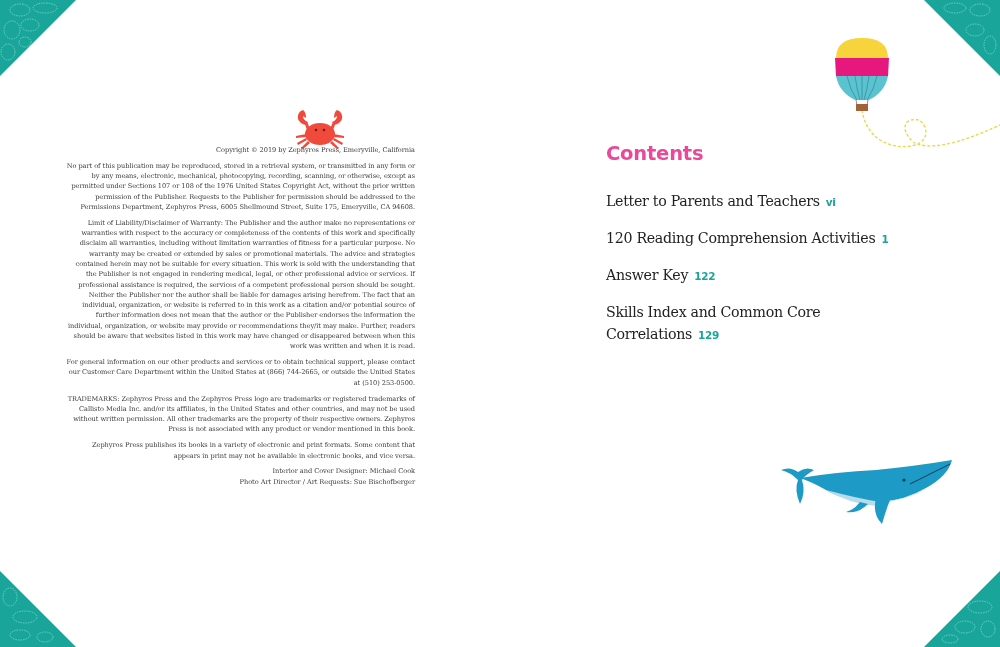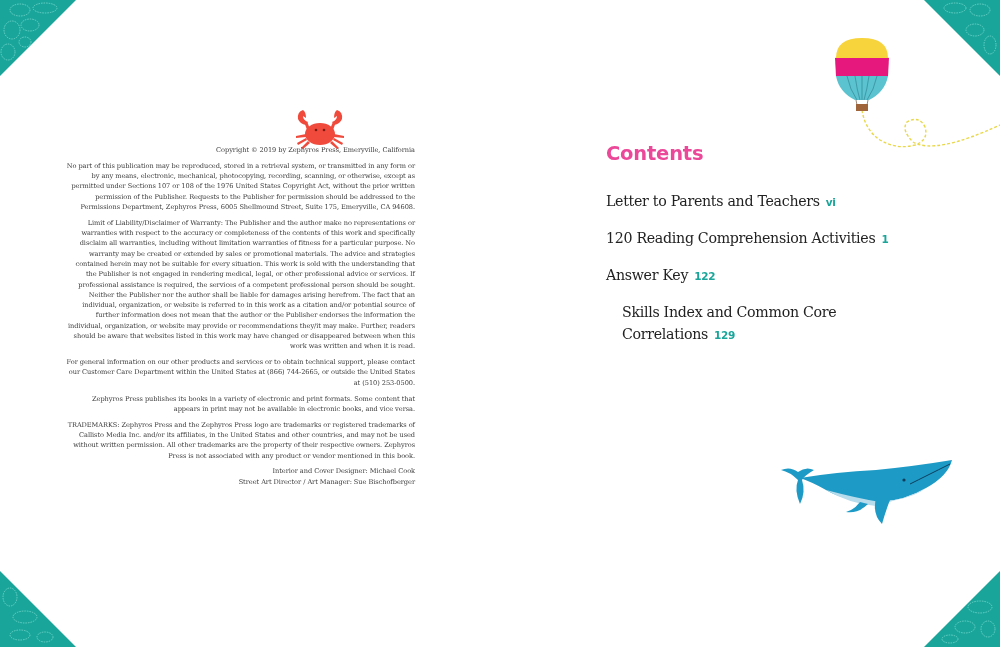--- a/index.html
+++ b/index.html
@@ -95,41 +95,41 @@
     <circle cx="25" cy="24" r="1.3" fill="#7a1a12"></circle>
       <circle cx="33" cy="24" r="1.3" fill="#7a1a12"></circle>
   </svg>
 </div>
 
 <div class="left-page">
   <p>Copyright © 2019 by Zephyros Press, Emeryville, California</p>
   <p>No part of this publication may be reproduced, stored in a retrieval system, or transmitted in any form or by any means, electronic, mechanical, photocopying, recording, scanning, or otherwise, except as permitted under Sections 107 or 108 of the 1976 United States Copyright Act, without the prior written permission of the Publisher. Requests to the Publisher for permission should be addressed to the Permissions Department, Zephyros Press, 6005 Shellmound Street, Suite 175, Emeryville, CA 94608.</p>
   <p>Limit of Liability/Disclaimer of Warranty: The Publisher and the author make no representations or warranties with respect to the accuracy or completeness of the contents of this work and specifically disclaim all warranties, including without limitation warranties of fitness for a particular purpose. No warranty may be created or extended by sales or promotional materials. The advice and strategies contained herein may not be suitable for every situation. This work is sold with the understanding that the Publisher is not engaged in rendering medical, legal, or other professional advice or services. If professional assistance is required, the services of a competent professional person should be sought. Neither the Publisher nor the author shall be liable for damages arising herefrom. The fact that an individual, organization, or website is referred to in this work as a citation and/or potential source of further information does not mean that the author or the Publisher endorses the information the individual, organization, or website may provide or recommendations they/it may make. Further, readers should be aware that websites listed in this work may have changed or disappeared between when this work was written and when it is read.</p>
   <p>For general information on our other products and services or to obtain technical support, please contact our Customer Care Department within the United States at (866) 744-2665, or outside the United States at (510) 253-0500.</p>
+  <p>TRADEMARKS: Zephyros Press and the Zephyros Press logo are trademarks or registered trademarks of Callisto Media Inc. and/or its affiliates, in the United States and other countries, and may not be used without written permission. All other trademarks are the property of their respective owners. Zephyros Press is not associated with any product or vendor mentioned in this book.</p>
   <p>Zephyros Press publishes its books in a variety of electronic and print formats. Some content that appears in print may not be available in electronic books, and vice versa.</p>
-  <p>TRADEMARKS: Zephyros Press and the Zephyros Press logo are trademarks or registered trademarks of Callisto Media Inc. and/or its affiliates, in the United States and other countries, and may not be used without written permission. All other trademarks are the property of their respective owners. Zephyros Press is not associated with any product or vendor mentioned in this book.</p>
   <div class="credits">
     <p>Interior and Cover Designer: Michael Cook</p>
-    <p>Street Art Director / Art Manager: Sue Bischofberger</p>
+    <p>Photo Art Director / Art Requests: Sue Bischofberger</p>
   </div>
 </div>
 
 <div class="right-page">
   <h1 class="toc-title">Contents</h1>
   <ul class="toc-list">
     <li class="toc-item">
       <span>Letter to Parents and Teachers</span><span class="toc-page">vi</span>
     </li>
     <li class="toc-item">
       <span>120 Reading Comprehension Activities</span><span class="toc-page">1</span>
     </li>
     <li class="toc-item">
       <span>Answer Key</span><span class="toc-page">122</span>
     </li>
-    <li class="toc-item" style="width:240px;margin-left:16px;">
+    <li class="toc-item" style="width:240px;">
       <span>Skills Index and Common Core Correlations</span><span class="toc-page">129</span>
     </li>
   </ul>
 </div>
 
 <div class="balloon">
   <svg viewBox="0 0 175 150" width="175" height="150">
     <path d="M37 80 Q40 100 55 110 Q72 120 90 115 Q104 110 100 97 Q94 85 82 92 Q76 100 88 112 Q110 125 175 95" fill="none" stroke="#e9d84a" stroke-width="1.4" stroke-dasharray="3,2"></path>
     <path d="M11 28 Q11 8 37 8 Q63 8 63 28 Z" fill="#f7d33c"></path>
     <path d="M10 28 L64 28 L63 46 L11 46 Z" fill="#e6177d"></path>

